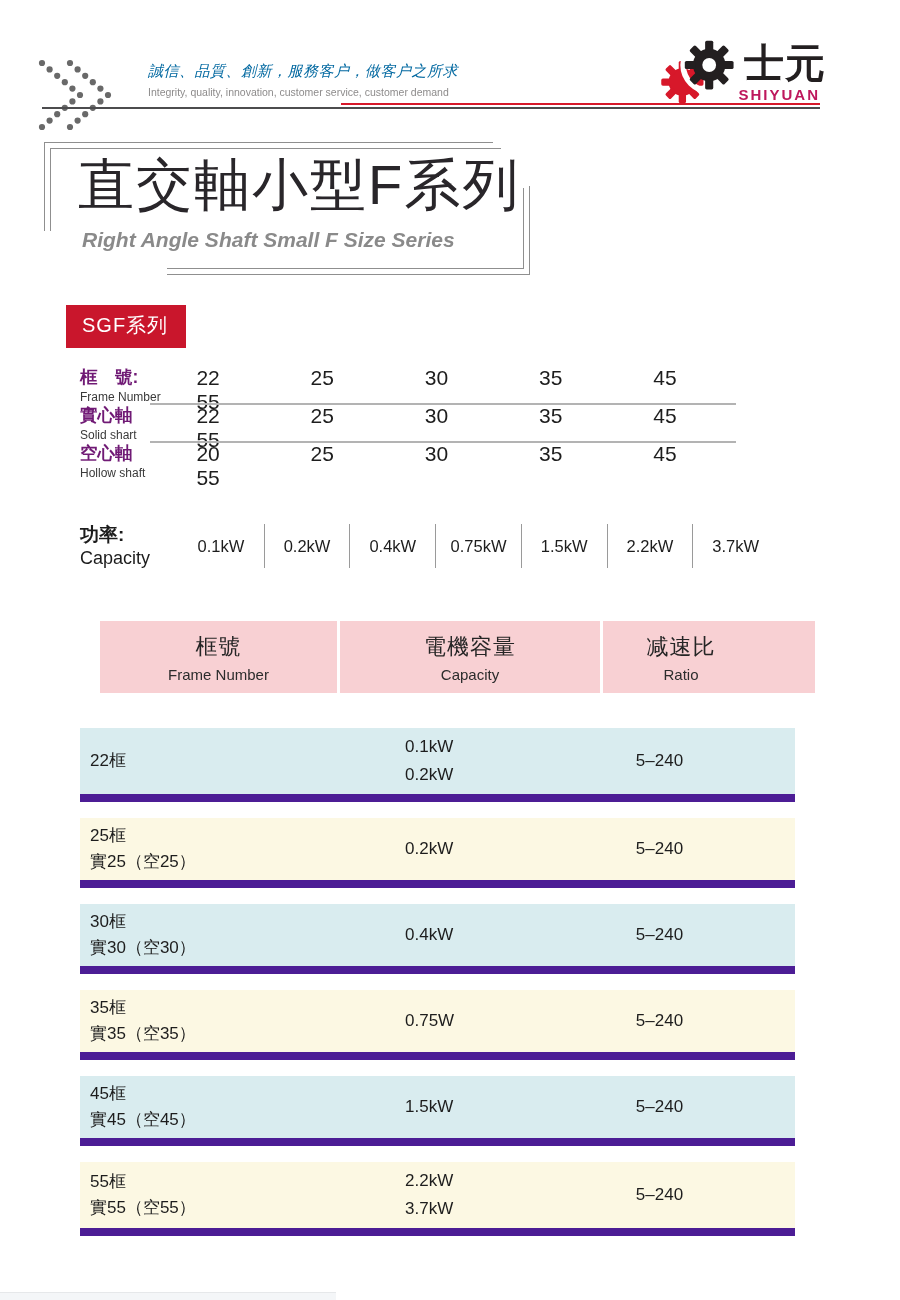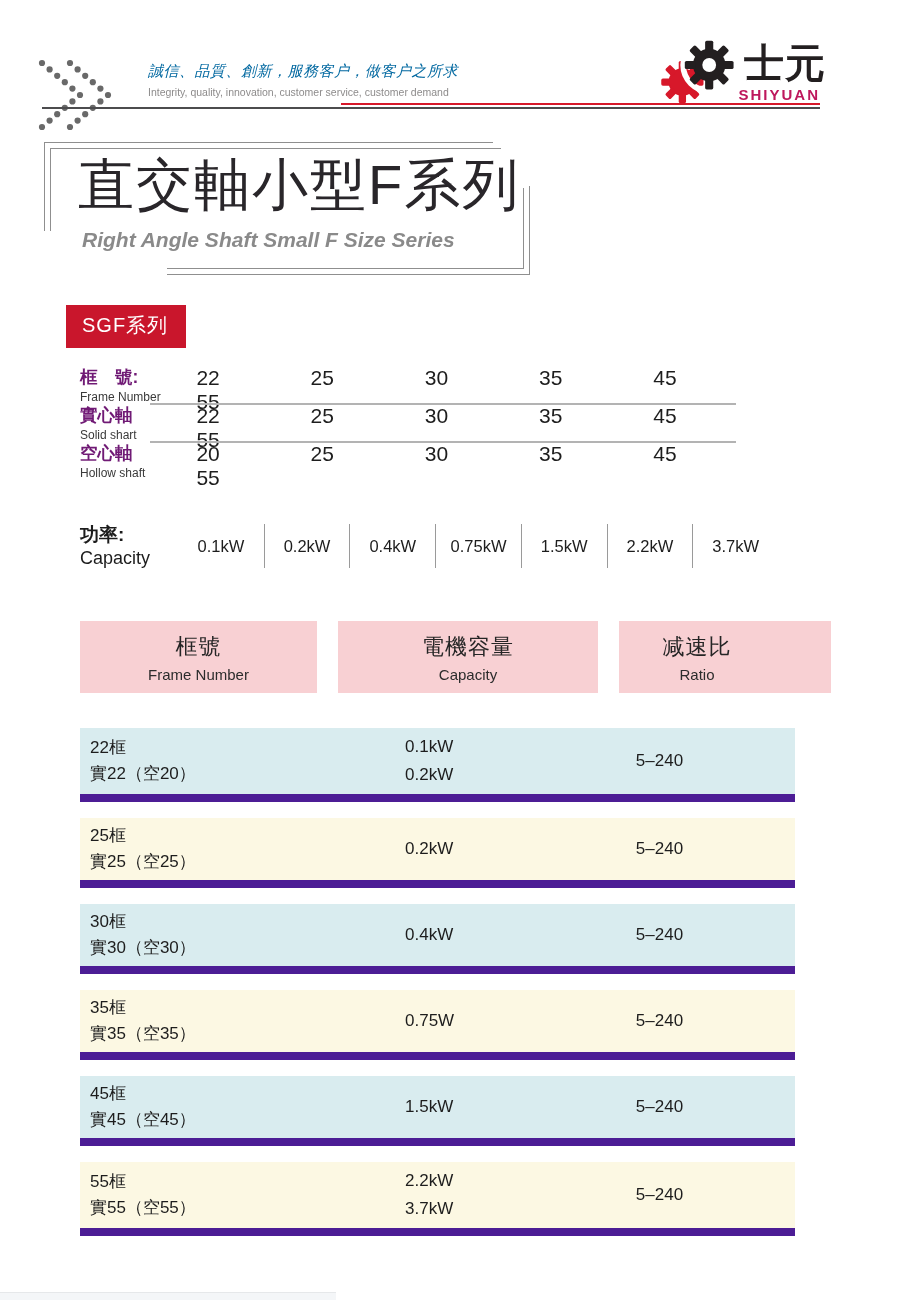--- a/index.html
+++ b/index.html
@@ -43,21 +43,21 @@
   .cap-block{position:absolute;left:80px;top:524px;width:700px;height:46px;}
   .cap-label{position:absolute;left:0;top:1px;line-height:1;}
   .cap-label-zh{font-size:19px;font-weight:bold;color:#1c1c1c;margin-bottom:5px;}
   .cap-label-en{font-size:18px;color:#1c1c1c;}
   .cap-values{position:absolute;left:98px;top:0;width:600px;height:44px;
     display:grid;grid-template-columns:repeat(7,1fr);}
   .cap-val{display:flex;align-items:center;justify-content:center;font-size:16.5px;color:#1d1d1d;}
   .cap-val + .cap-val{border-left:1px solid #9a9a9a;}
   
   .main-table{position:absolute;left:80px;top:621px;width:715px;}
-  .t-head{display:grid;grid-template-columns:237px 260px 212px;column-gap:21px;}
+  .t-head{display:grid;grid-template-columns:237px 260px 212px;column-gap:3px;margin-left:20px;}
   .th-cell{background:var(--header-pink,#f8d0d3);height:72px;display:flex;flex-direction:column;
     justify-content:center;align-items:center;box-sizing:border-box;}
   .th-cell.c3{padding-right:56px;}
   .th-zh{font-size:22px;color:#252525;letter-spacing:1px;}
   .th-en{font-size:15px;color:#2c2c2c;margin-top:4px;}
   .t-body{margin-top:35px;}
   .t-row{display:grid;grid-template-columns:237px 263px 215px;min-height:64px;align-items:center;
     margin-bottom:16px;border-bottom:8px solid #4c1d95;padding:5px 0;box-sizing:border-box;}
   .row-blue{background:var(--row-blue,#d9ecef);}
   .row-yellow{background:var(--row-yellow,#fcf8e3);}
@@ -220,21 +220,20 @@
 
   <div class="th-cell c3">
     <div class="th-zh">减速比</div>
     <div class="th-en">Ratio</div>
   </div>
 </div>
     <div class="t-body">
   <div class="t-row row-blue">
     <div class="td c1">
       <div>22框</div>
-      <div>實22（空20）</div>
     </div>
     <div class="td c2">
             <div class="cap-line">0.1kW</div>
             <div class="cap-line">0.2kW</div>
           </div>
     <div class="td c3">
       <span>5–240</span>
     </div>
   </div>
 

